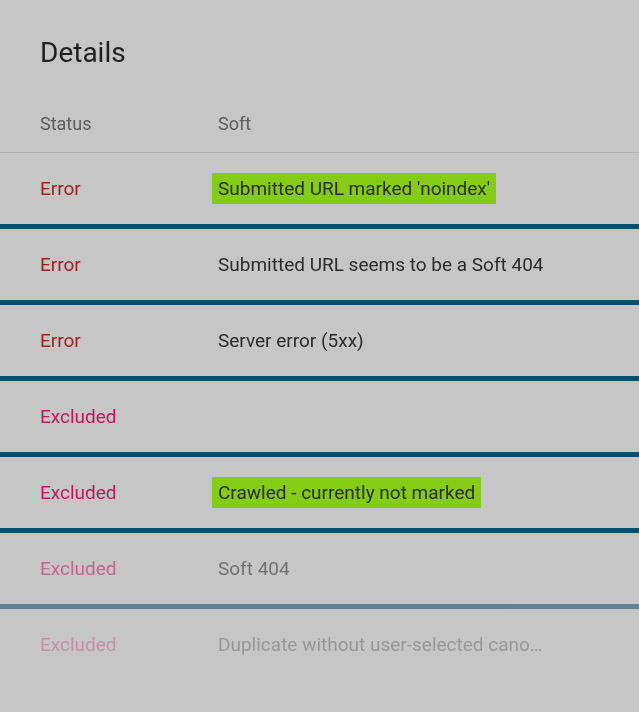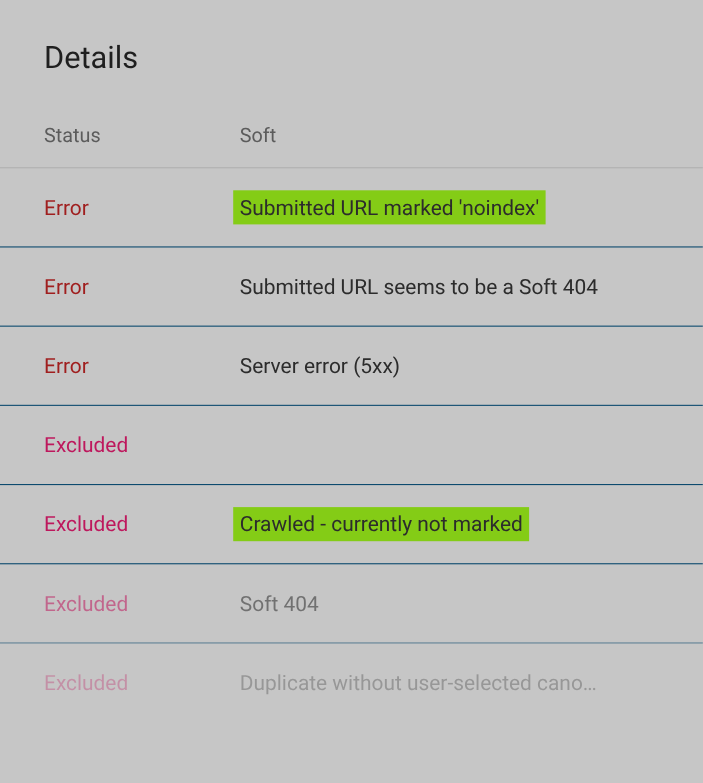--- a/index.html
+++ b/index.html
@@ -40,21 +40,21 @@
       color: #5c5c5c;
       font-weight: 400;
     }
     .rows {
       border-top: 1px solid #b0b0b0;
     }
     .row {
       display: flex;
       align-items: center;
       padding: 24px 40px;
-      border-bottom: 1px solid #0c4a6e;
+      border-bottom: 5px solid #0c4a6e;
     }
     .status-text {
       font-size: 19px;
       font-weight: 400;
     }
     .status-error {
       color: #a01f1f;
     }
     .status-excluded {
       color: #be185d;

